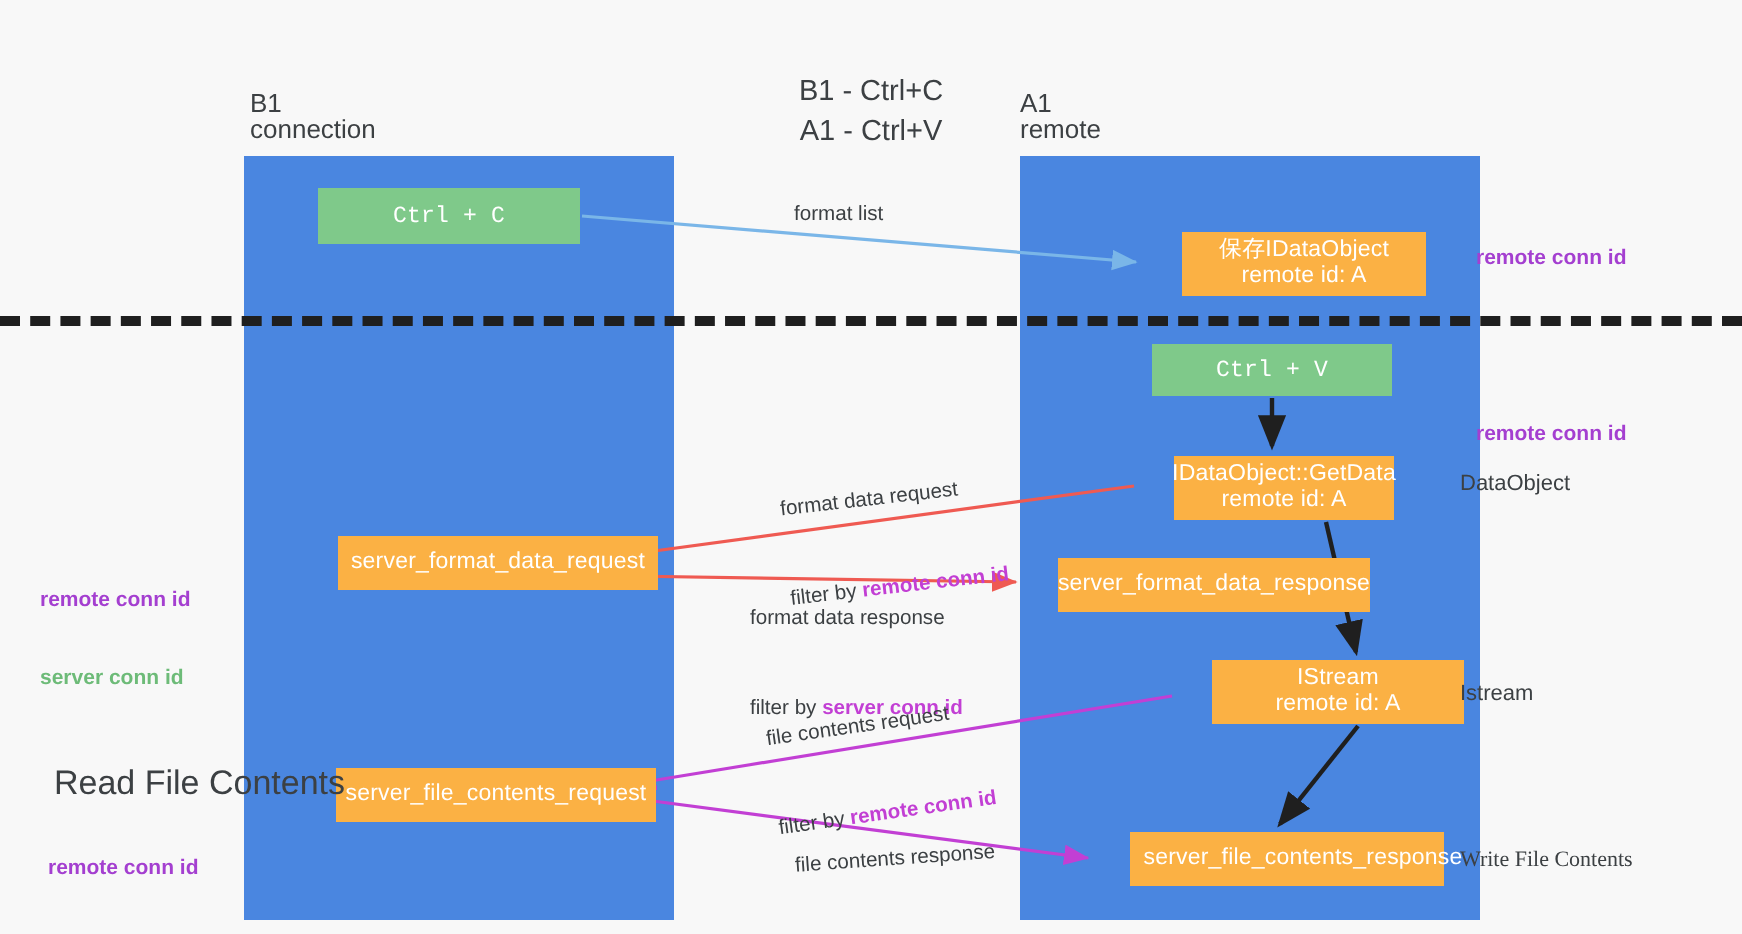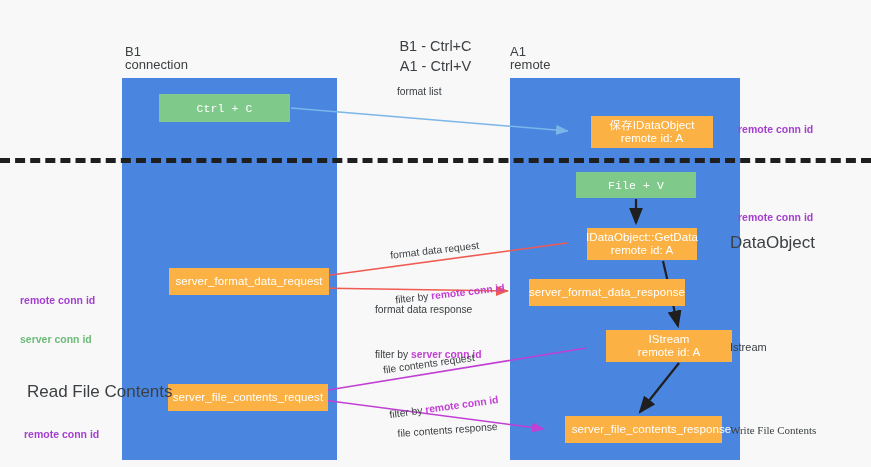--- a/index.html
+++ b/index.html
@@ -85,21 +85,21 @@
     font-size: 10.5px;
     line-height: 13px;
     white-space: pre;
     color: #3c4043;
   }
   .purple { color: #a43fd0; font-weight: bold; }
   .green-txt { color: #6dbb78; font-weight: bold; }
 
   #note-remote-1 { left: 738px; top: 123px; }
   #note-remote-2 { left: 738px; top: 211px; }
-  #note-dataobject { left: 730px; top: 236px; color:#3c4043; font-size:17px;}
+  #note-dataobject { left: 730px; top: 236px; color:#3c4043; font-size:11px;}
   #note-istream { left: 730px; top: 341px; color:#3c4043; font-size:11px;}
   #note-writefile { left: 730px; top: 424px; color:#3c4043; font-size:11px;font-family:Liberation Serif, serif;}
 
   
   .left-note {
     font-size: 10.5px;
     line-height: 13px;
     white-space: pre;
     text-align: left;
   }
@@ -109,21 +109,21 @@
 
   
   .edge-label {
     font-size: 10.3px;
     line-height: 15px;
     white-space: pre;
     color: #3c4043;
   }
   .lbl-accent-purple { color: #c23fd4; font-weight: bold; }
 
-  #lbl-formatlist { left: 397px; top: 84px; }
+  #lbl-formatlist { left: 397px; top: 100px; }
 
   #lbl-fdreq {
     left: 386px; top: 218px;
     transform: rotate(-6.5deg);
     transform-origin: left top;
   }
   #lbl-fdres { left: 375px; top: 272px; }
 
   #lbl-fcreq {
     left: 378px; top: 333px;
@@ -206,21 +206,21 @@
     <g>
       <line x1="315" y1="399" x2="544" y2="429" stroke="#c23fd4" stroke-width="1.6" marker-end="url(#ar-mag)"></line>
     </g>
   </svg>
 
   <div class="abs" id="dashline"></div>
 
   <div class="abs node green" id="n-ctrlc">Ctrl + C</div>
   <div class="abs node orange" id="n-idoSave">保存IDataObject
 remote id: A</div>
-  <div class="abs node green" id="n-ctrlv">File + V</div>
+  <div class="abs node green" id="n-ctrlv">Ctrl + V</div>
   <div class="abs node orange" id="n-getdata">IDataObject::GetData
 remote id: A</div>
   <div class="abs node orange" id="n-sfdres">server_format_data_response</div>
   <div class="abs node orange" id="n-sfdreq">server_format_data_request</div>
   <div class="abs node orange" id="n-istream">IStream
 remote id: A</div>
   <div class="abs node orange" id="n-sfcreq">server_file_contents_request</div>
   <div class="abs node orange" id="n-sfcres">server_file_contents_response</div>
 
   <div class="abs edge-label" id="lbl-formatlist">format list</div>

